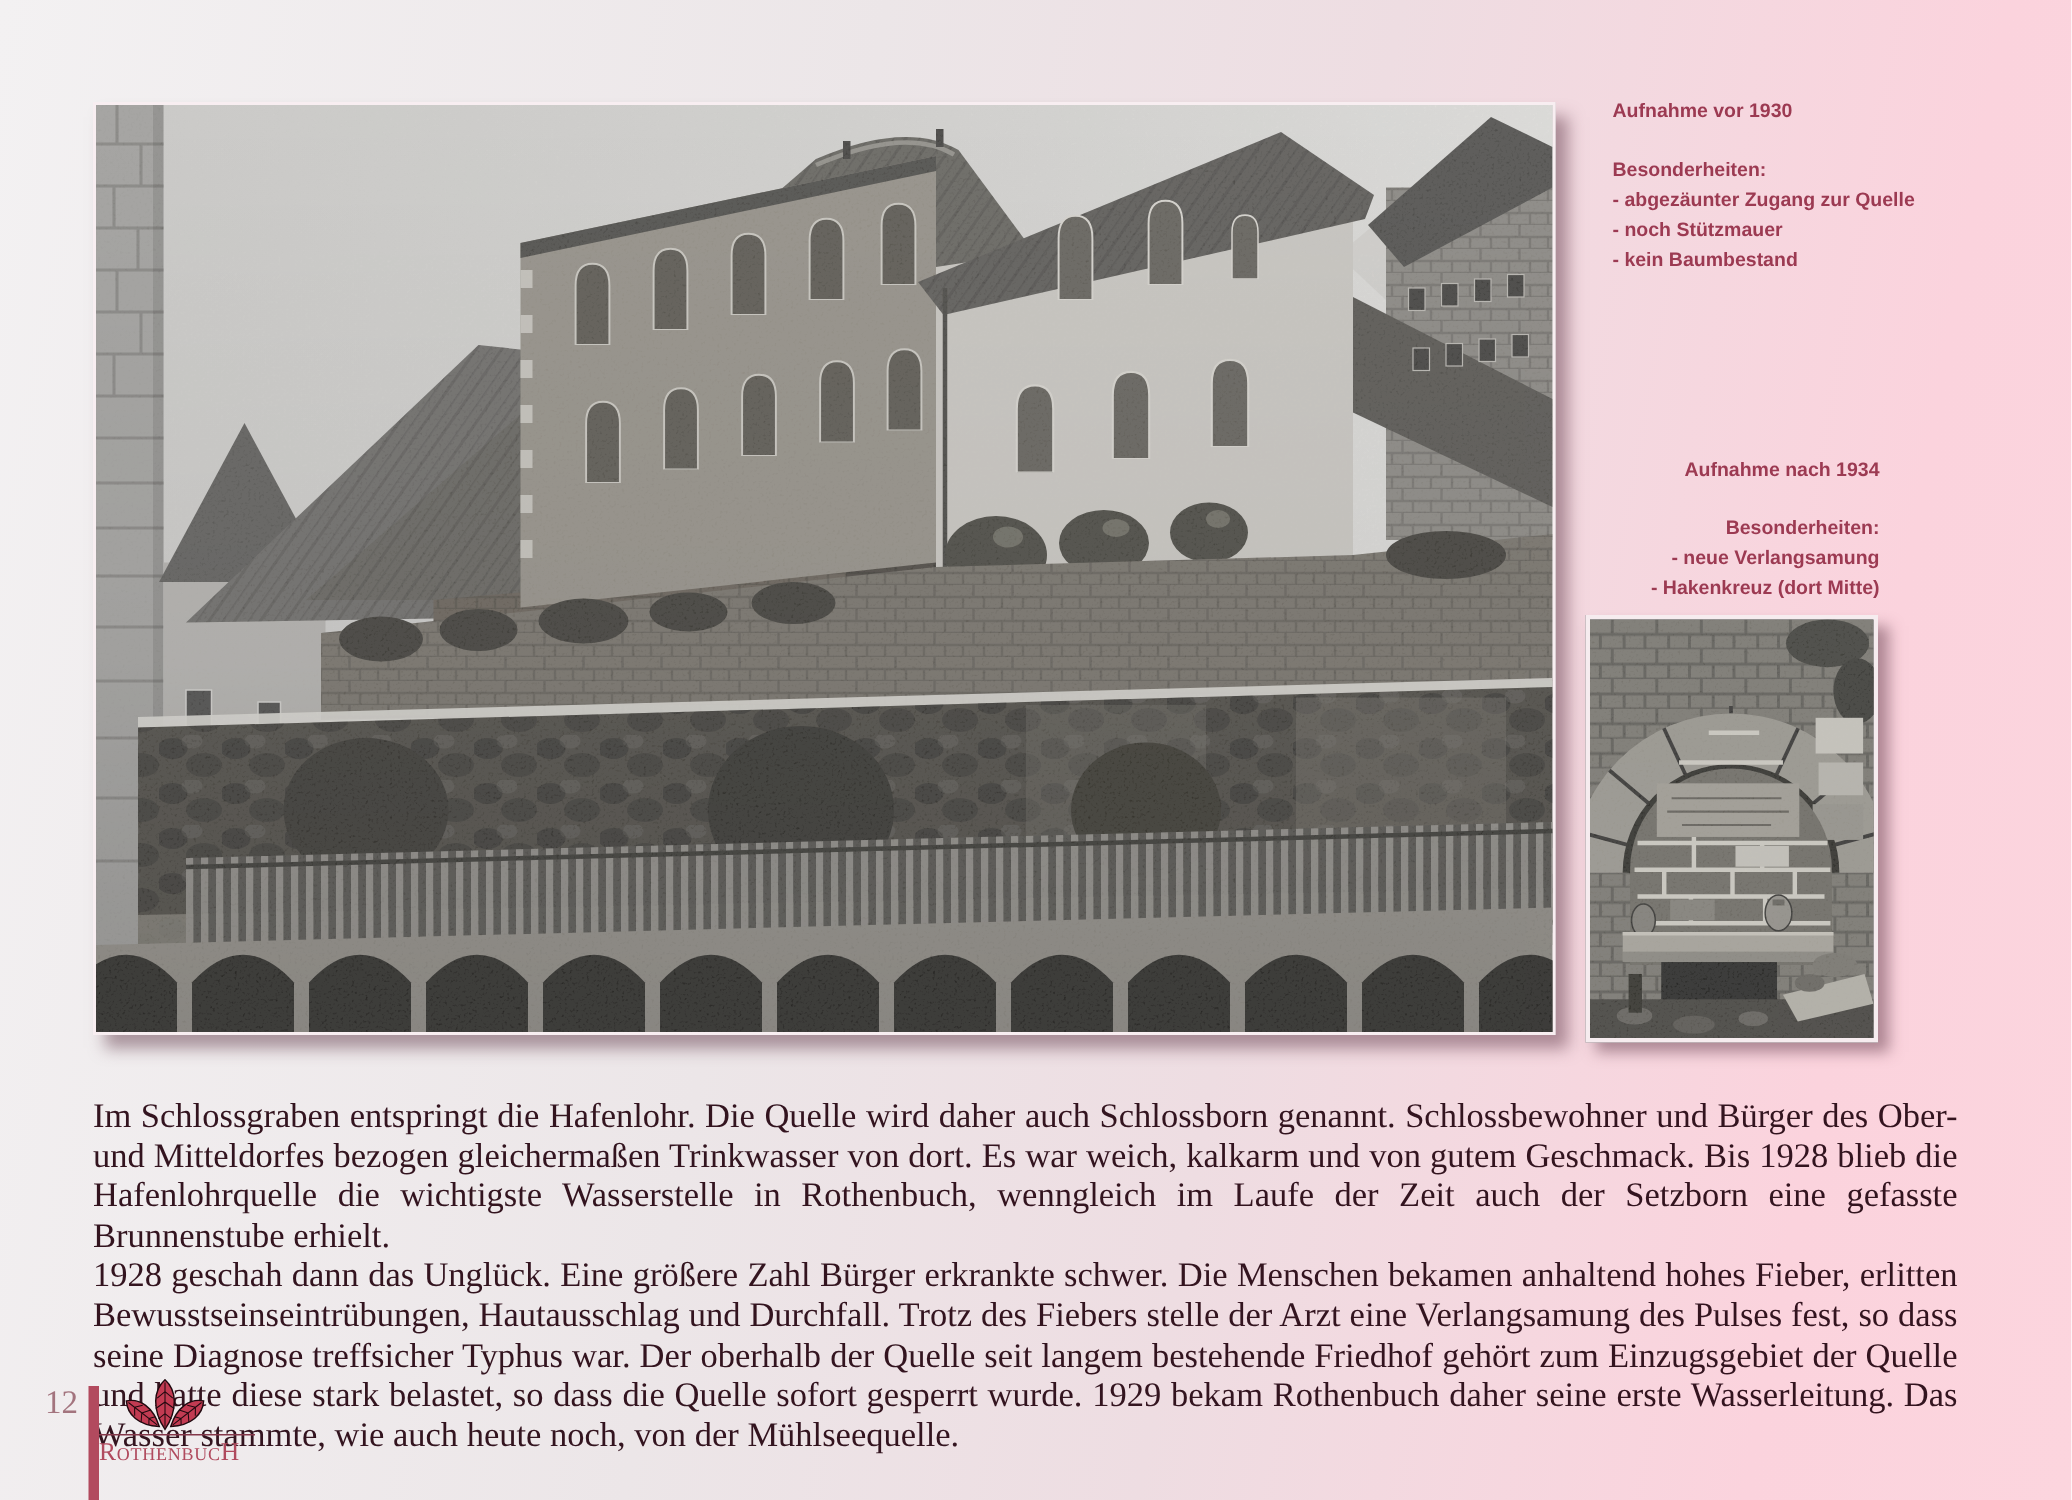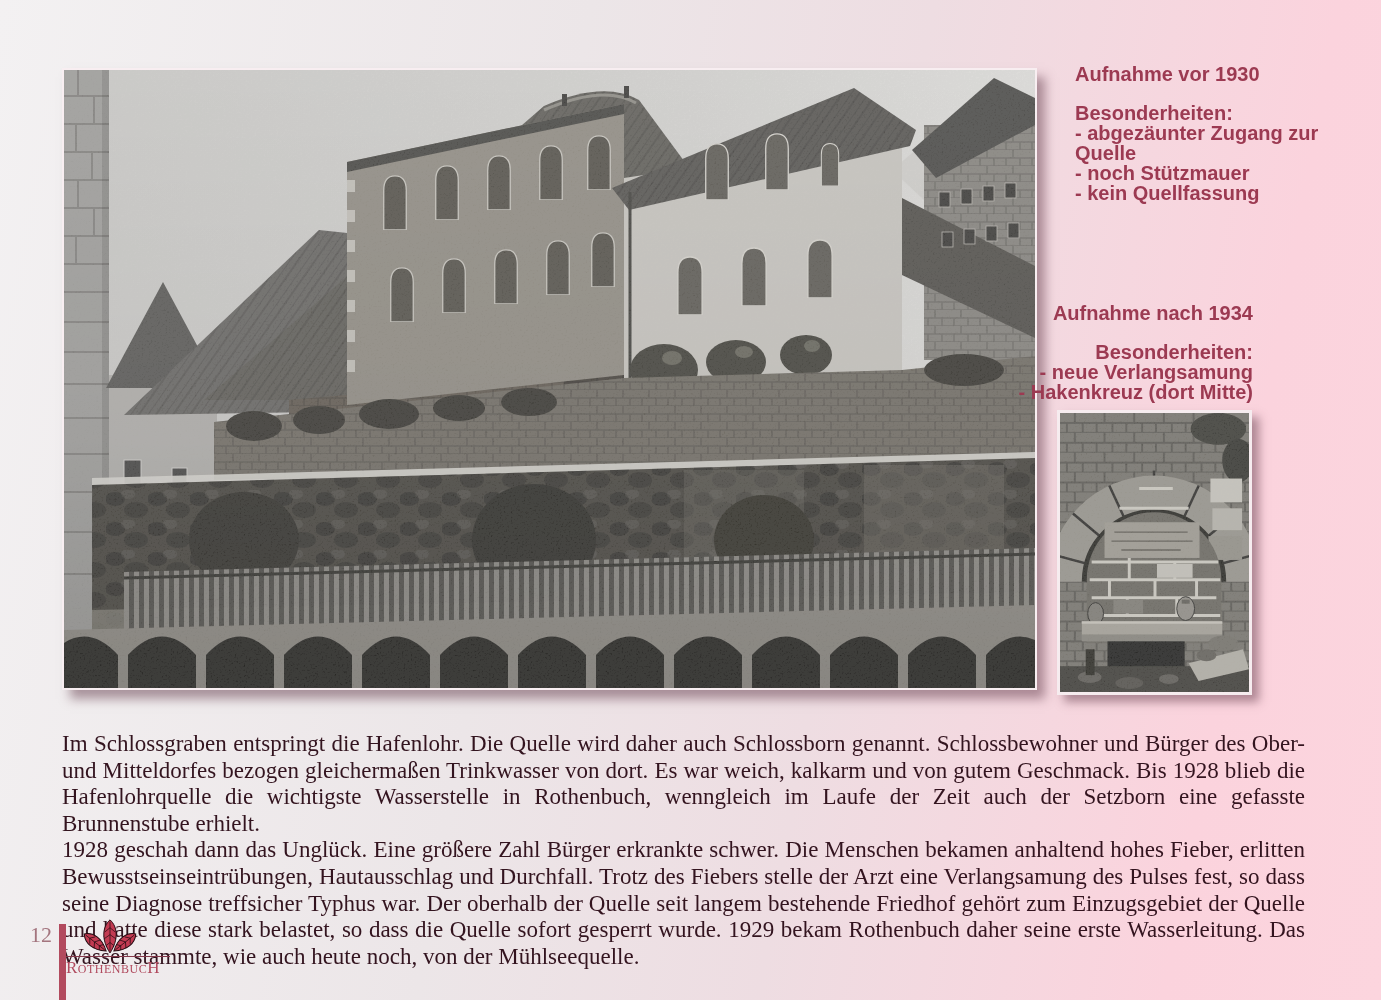--- a/index.html
+++ b/index.html
@@ -6,21 +6,21 @@
   .page{position:relative;width:1381px;height:1000px;overflow:hidden;
     background:linear-gradient(100deg,#f3f1f2 0%,#ece6e8 38%,#eedde2 60%,#fbd3dd 86%,#fcd5de 100%);
     font-family:"Liberation Sans",sans-serif;}
 
   .photo-main{position:absolute;left:62px;top:68px;width:971px;height:618px;
     border:2px solid #f8eef1;box-shadow:8px 9px 10px rgba(100,60,75,.5);background:#cfcecc;}
   .photo-main svg,.photo-detail svg{display:block;width:100%;height:100%;}
   .photo-detail{position:absolute;left:1057px;top:410px;width:189px;height:279px;
     border:3px solid #f6ecef;box-shadow:7px 7px 9px rgba(100,60,75,.5);background:#555;}
 
-  .note{position:absolute;color:#9c3a52;font-weight:bold;font-size:20px;line-height:20px;}
+  .note{position:absolute;color:#9c3a52;font-weight:bold;font-size:13px;line-height:20px;}
   .note1{left:1075px;top:64px;text-align:left;}
   .note2{right:128px;top:303px;text-align:right;}
   .note .ttl{margin-bottom:19px;}
 
   .bodytext{position:absolute;left:62px;top:731px;width:1243px;
     font-family:"Liberation Serif",serif;font-size:23px;line-height:26.6px;
     color:#33141f;text-align:justify;}
   .bodytext p{margin:0;}
 
   .page-num{position:absolute;left:30px;top:922px;font-family:"Liberation Serif",serif;
@@ -220,21 +220,21 @@
       <rect x="0" y="0" width="971" height="618" fill="url(#vig)"></rect>
       <rect x="0" y="0" width="971" height="618" filter="url(#grain)" opacity=".26"></rect>
     </svg>
   </div>
 
   <div class="note note1">
     <div class="ttl">Aufnahme vor 1930</div>
     <div>Besonderheiten:</div>
     <div>- abgezäunter Zugang zur Quelle</div>
     <div>- noch Stützmauer</div>
-    <div>- kein Quellfassung</div>
+    <div>- kein Baumbestand</div>
   </div>
 
   <div class="note note2">
     <div class="ttl">Aufnahme nach 1934</div>
     <div>Besonderheiten:</div>
     <div>- neue Verlangsamung</div>
     <div>- Hakenkreuz (dort Mitte)</div>
   </div>
 
   <div class="photo-detail">

